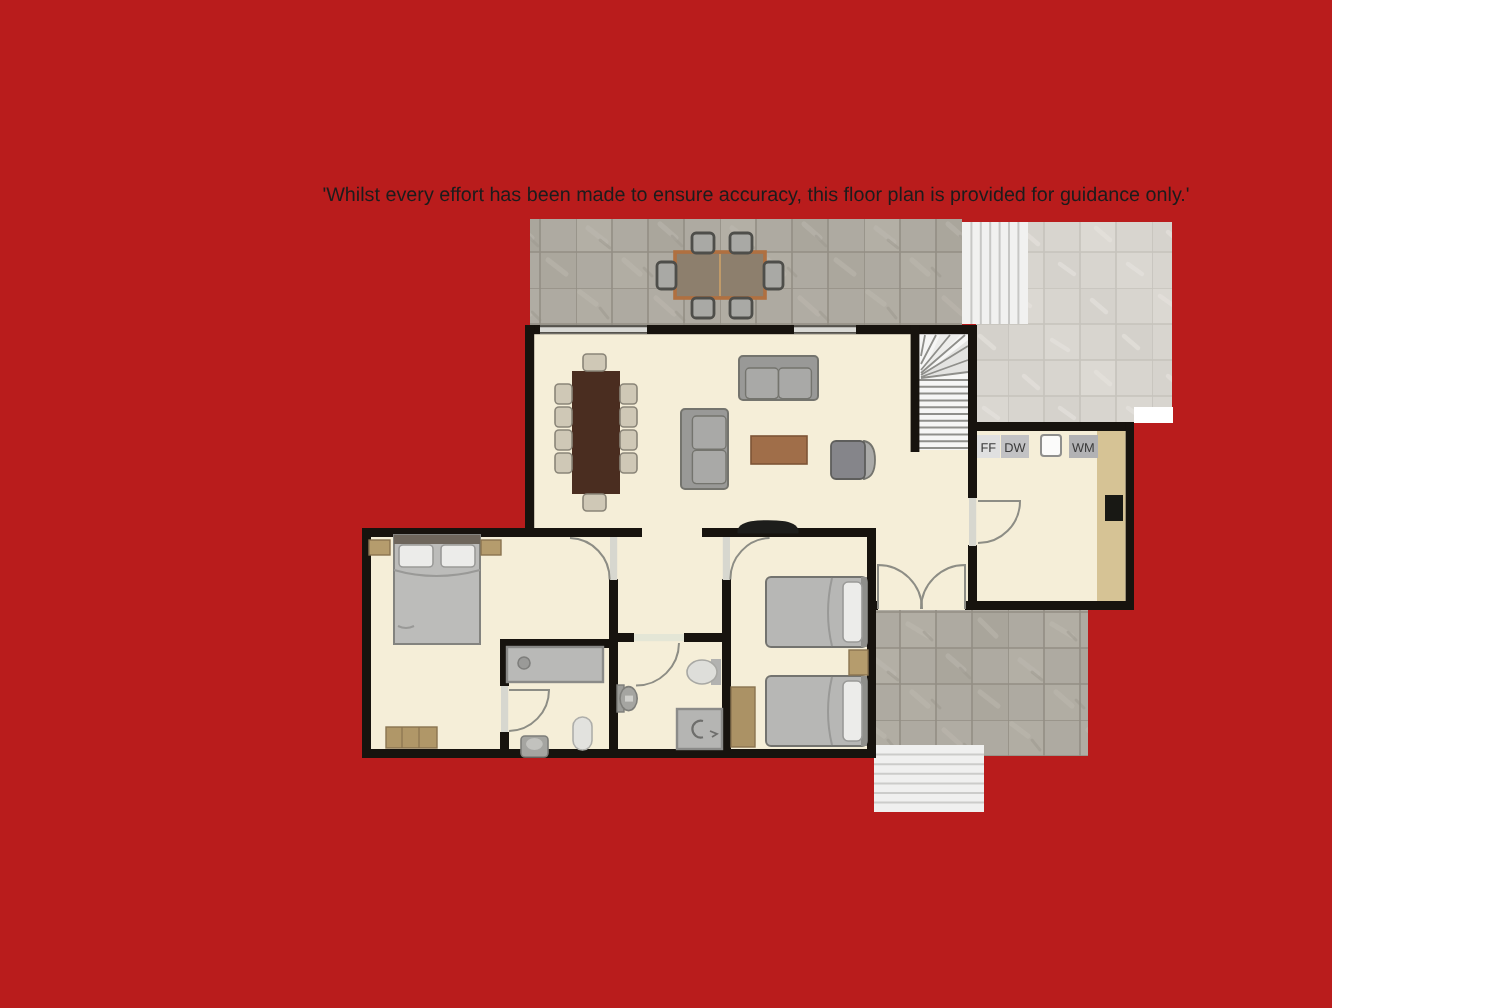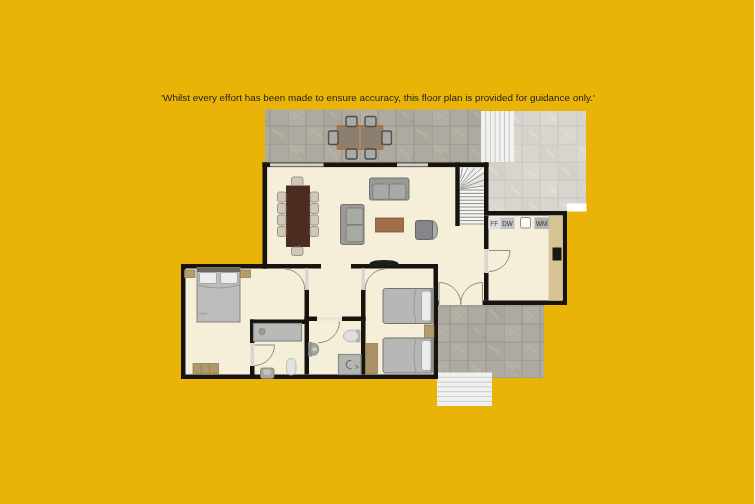--- a/index.html
+++ b/index.html
@@ -1,16 +1,16 @@
 <!DOCTYPE html>
 <html><head>
 <meta charset="utf-8">
 <style>
   html,body{margin:0;padding:0;background:#ffffff;}
-  #page{position:relative;width:754px;height:504px;background:#eab308;font-family:"Liberation Sans",sans-serif;}
+  #page{position:relative;width:666px;height:504px;background:#b91c1c;font-family:"Liberation Sans",sans-serif;}
   svg{position:absolute;left:0;top:0;}
 </style>
 </head>
 <body>
 <div id="page">
 <svg width="755" height="504" viewBox="0 0 755 504">
 <defs>
   <pattern id="darktile" width="72" height="72" patternUnits="userSpaceOnUse">
     <rect width="72" height="72" fill="#aeaaa1"></rect>
     <rect x="0" y="0" width="18" height="18" fill="#b1ada3"></rect>

